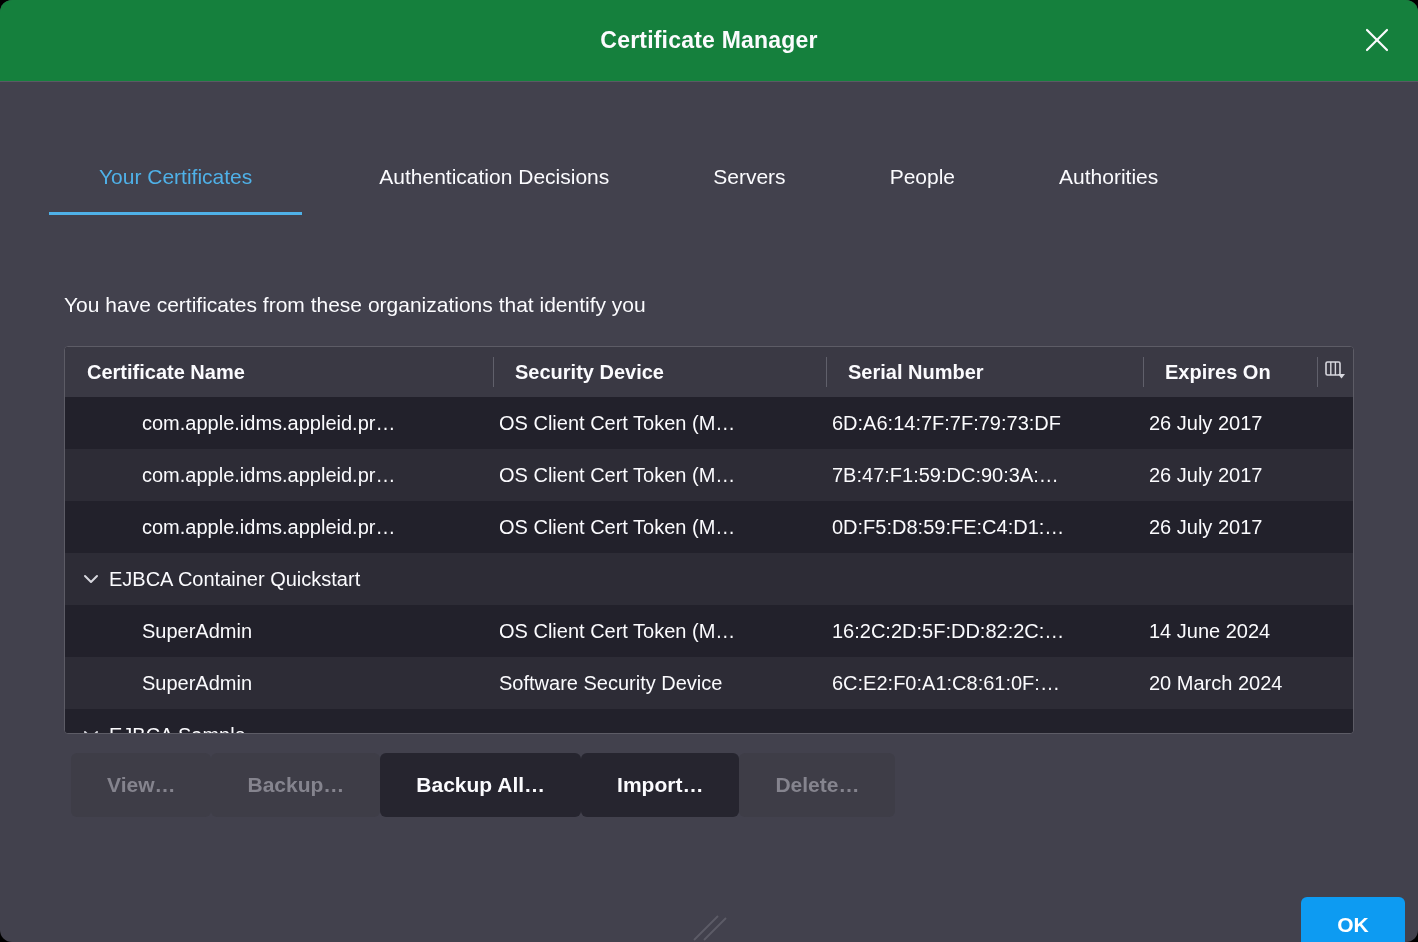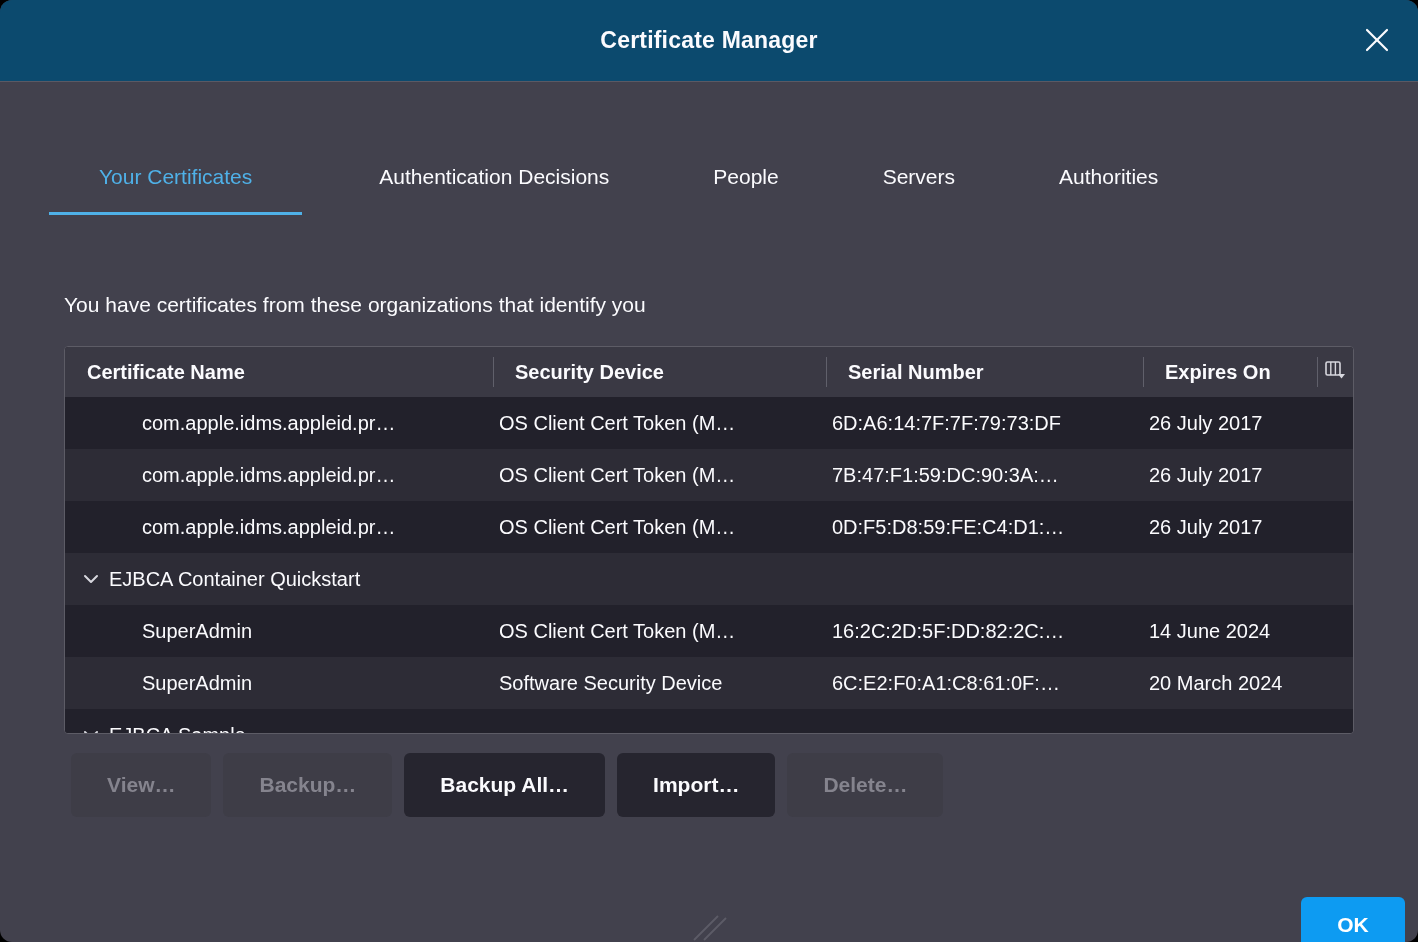--- a/index.html
+++ b/index.html
@@ -1,21 +1,21 @@
 <!DOCTYPE html>
 <html style="--accent: #4fb1e8; --ok: #0d9bf2;"><head>
 <meta charset="utf-8">
 <style>
   html,body{margin:0;padding:0;background:#000;}
   *{box-sizing:border-box;font-family:"Liberation Sans", sans-serif;}
   .stage{position:relative;width:1418px;height:942px;background:#000;overflow:hidden;}
   .dialog{position:absolute;inset:0;background:#42414d;border-radius:12px;overflow:hidden;color:#fbfbfe;}
 
   
-  .titlebar{position:absolute;top:0;left:0;right:0;height:82px;background:#0c4a6e;
+  .titlebar{position:absolute;top:0;left:0;right:0;height:82px;background:#15803d;
     border-bottom:1px solid #5a5964;display:flex;align-items:center;justify-content:center;}
   .title{font-size:23px;font-weight:bold;letter-spacing:.2px;}
   .close-btn{position:absolute;right:26px;top:26px;width:30px;height:30px;display:flex;
     align-items:center;justify-content:center;cursor:pointer;background:none;border:none;padding:0;}
 
   
   .tabs{position:absolute;top:141px;left:49px;right:51px;height:74px;display:flex;align-items:stretch;}
   .tab{display:flex;align-items:center;justify-content:center;padding:0 26px;margin-right:52px;
     font-size:21px;color:#fbfbfe;cursor:pointer;border-bottom:3px solid transparent;}
   .tab.active{color:var(--accent);border-bottom-color:var(--accent);}
@@ -39,21 +39,21 @@
   .trow{display:flex;height:52px;align-items:stretch;font-size:20px;}
   .trow.even{background:#22212b;}
   .trow.odd{background:#2d2c36;}
   .td{display:flex;align-items:center;padding-left:6px;white-space:nowrap;overflow:hidden;}
   .td.name{padding-left:77px;}
   .trow.group{align-items:center;padding-left:18px;text-align:center;}
   .group-label{margin-left:10px;font-size:20px;}
   .chev{display:flex;align-items:center;}
 
   
-  .actions{position:absolute;left:71px;top:753px;display:flex;gap:12px;}
+  .actions{position:absolute;left:71px;top:753px;display:flex;gap:0;}
   .abtn{height:64px;padding:0 36px;border:none;border-radius:6px;font-size:21px;font-weight:bold;
     background:#26252f;color:#fbfbfe;cursor:pointer;}
   .abtn.disabled{background:#3e3d47;color:#85848e;cursor:default;}
 
   
   .ok-btn{position:absolute;right:13px;top:861px;width:104px;height:56px;border:none;border-radius:6px;
     background:var(--ok);color:#fff;font-size:21px;font-weight:bold;cursor:pointer;margin-top:36px;}
 
   
   .grip{position:absolute;left:688px;top:914px;width:40px;height:28px;}
@@ -72,22 +72,22 @@
             <line x1="3" y1="3" x2="23" y2="23" stroke="#fbfbfe" stroke-width="2.2" stroke-linecap="round"></line>
             <line x1="23" y1="3" x2="3" y2="23" stroke="#fbfbfe" stroke-width="2.2" stroke-linecap="round"></line>
           </svg>
         </span>
       </button>
     </div>
 
     <div class="tabs">
       <div class="tab active">Your Certificates</div>
       <div class="tab">Authentication Decisions</div>
+      <div class="tab">Servers</div>
       <div class="tab">People</div>
-      <div class="tab">Servers</div>
       <div class="tab">Authorities</div>
     </div>
 
     <div class="intro">You have certificates from these organizations that identify you</div>
 
     <div class="table">
       <div class="thead">
         <div class="th col-name">Certificate Name</div>
         <div class="th col-device">Security Device</div>
         <div class="th col-serial">Serial Number</div>

